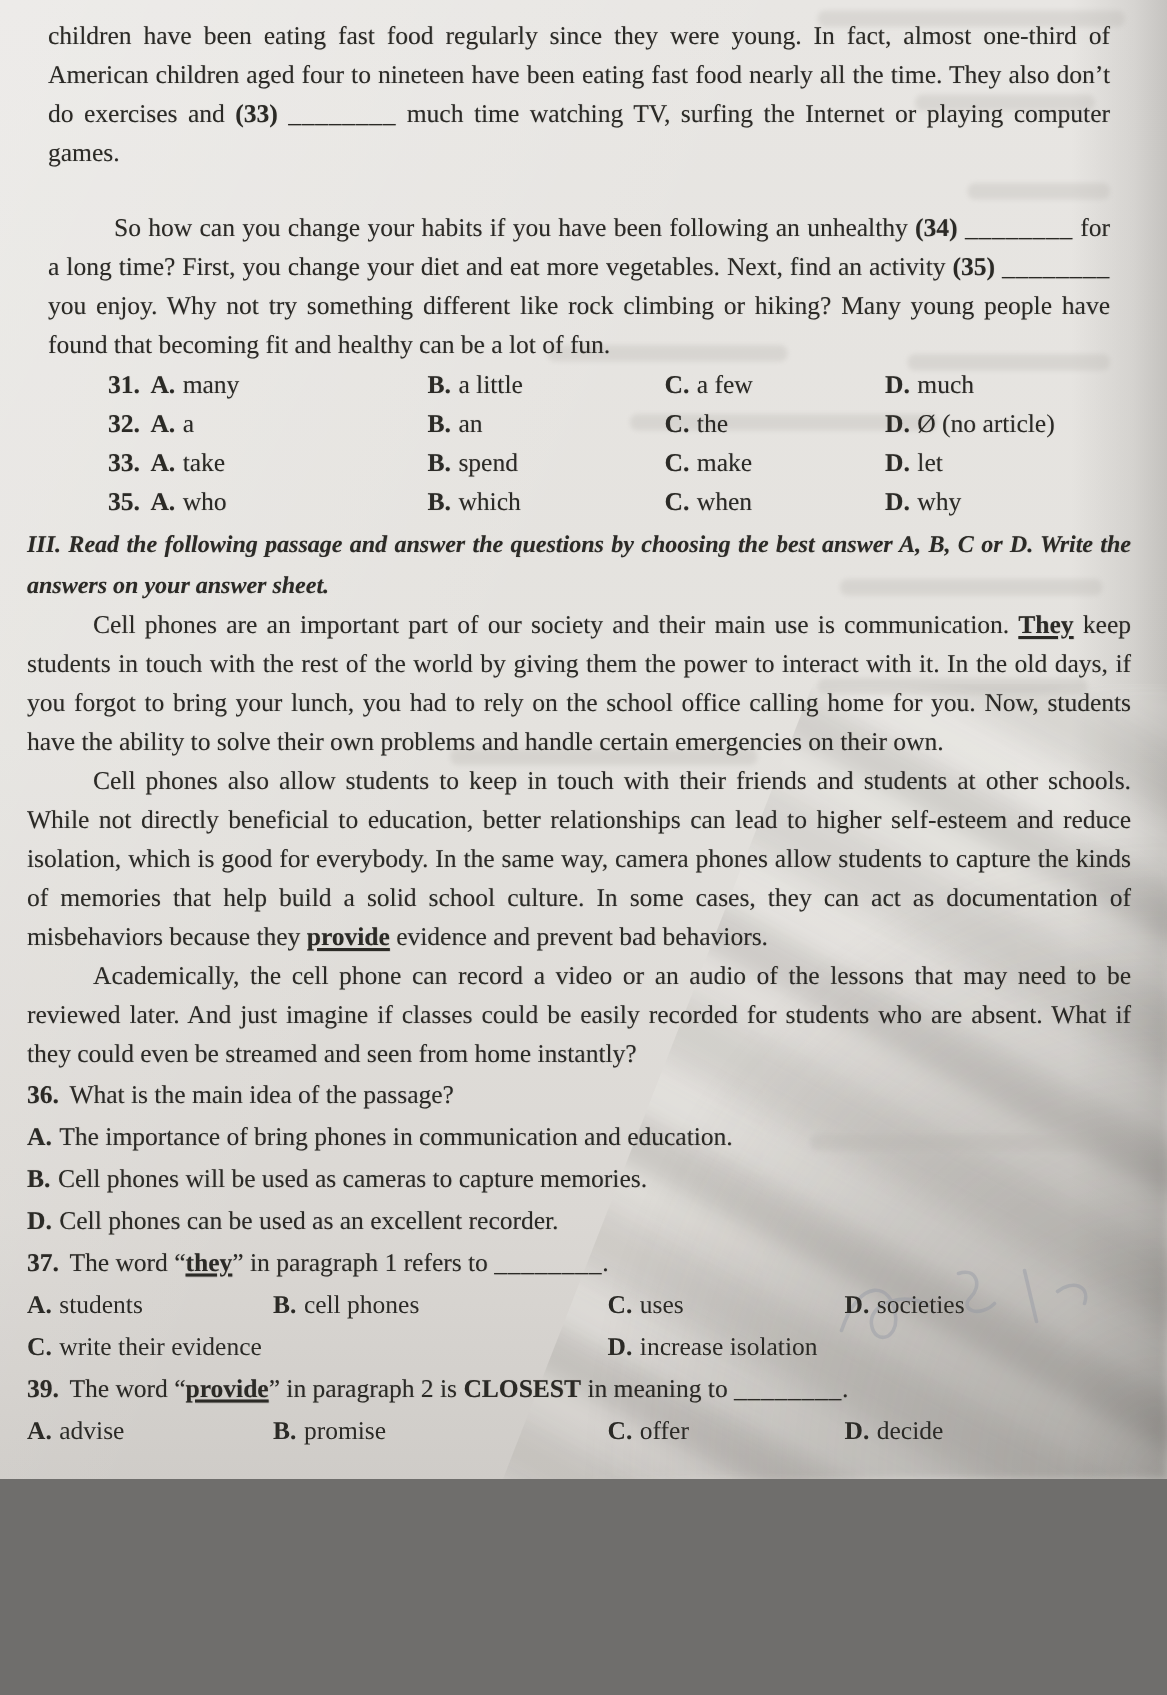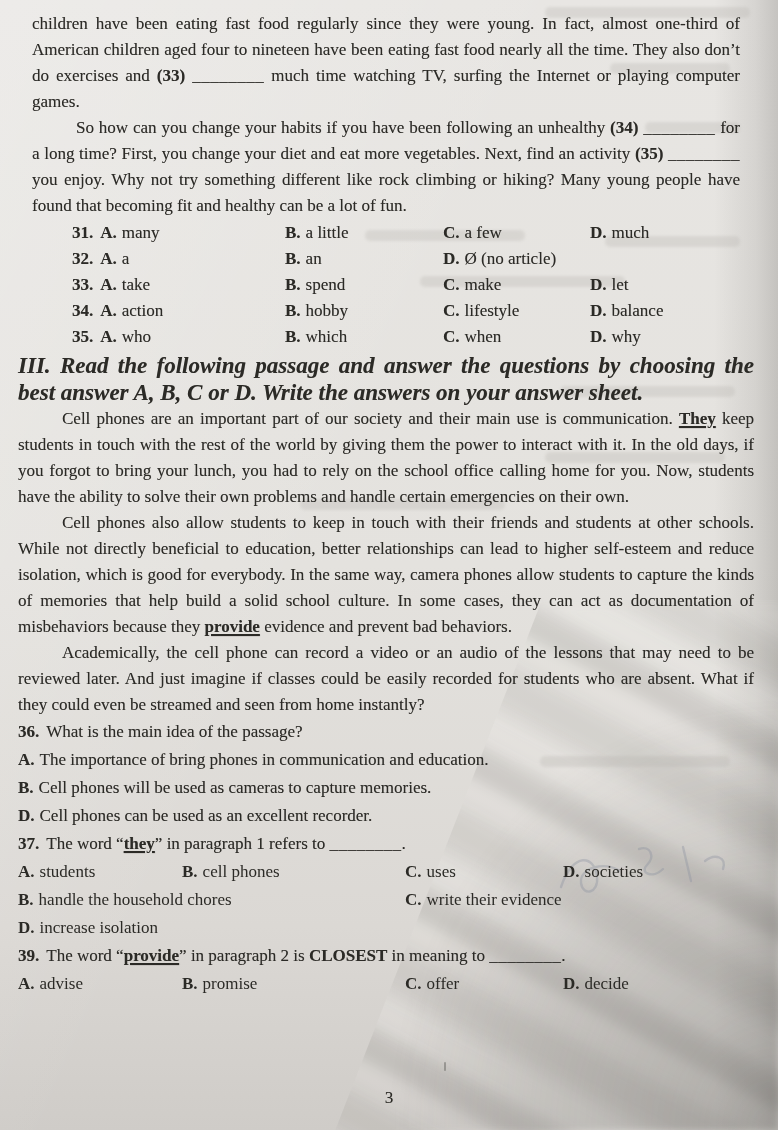--- a/index.html
+++ b/index.html
@@ -1,17 +1,17 @@
 <!DOCTYPE html>
 <html><head>
 <meta charset="utf-8">
 <style>
   html,body{margin:0;padding:0;background:#6f6e6c;}
   .page{
-    position:relative;width:778px;height:1130px;overflow:hidden;
+    position:relative;width:778px;height:986px;overflow:hidden;
     background:
       linear-gradient(115deg, rgba(255,255,255,0.22) 0%, rgba(255,255,255,0) 45%),
       linear-gradient(180deg,#e8e6e3 0%,#e4e2de 50%,#dbd8d4 82%,#cfccc8 100%);
     font-family:"Liberation Serif","DejaVu Serif",serif;
     color:#2b2a26;
   }
   .artifact{position:absolute;z-index:1;}
   .edge-shade{top:0;right:0;width:64px;height:100%;
     background:linear-gradient(90deg,rgba(60,58,55,0) 0%,rgba(60,58,55,0.10) 65%,rgba(60,58,55,0.20) 100%);}
   .corner-shade{right:0;bottom:0;width:470px;height:520px;
@@ -34,34 +34,34 @@
   .g7{top:386px;left:560px;width:175px;}
   .g8{top:452px;left:545px;width:180px;}
   .g9{top:499px;left:300px;width:205px;}
   .g10{top:756px;left:540px;width:190px;}
   .scribble{top:835px;left:555px;width:210px;height:72px;opacity:.38;}
   .tickmark{top:1062px;left:444px;width:2px;height:9px;background:#6f6d69;opacity:.55;border-radius:1px;}
 
   .content{position:absolute;inset:0;z-index:2;}
   .blk-top{box-sizing:border-box;padding:11px 38px 0 32px;font-size:17px;}
   .para{margin:0;text-align:justify;line-height:26px;}
-  .indent{text-indent:44px;}
+  .indent{text-indent:44px;margin-top:24px;}
   .num{font-weight:bold;}
   .blank{letter-spacing:0.5px;}
   .ink, .para, .qrow, .heading, .ppara, .qline, .optline, .optgrid, .pagenum{
     text-shadow:0.2px 0.3px 0.6px rgba(45,43,40,0.35);}
 
   .qtable{margin-top:1px;}
   .qrow{display:grid;grid-template-columns:213px 158px 147px 1fr;line-height:26px;margin-left:40px;}
   .cell{white-space:nowrap;}
   .qnum{font-weight:bold;margin-right:7px;}
   .lbl{font-weight:bold;margin-right:5px;}
 
   .blk-bottom{box-sizing:border-box;padding:0 24px 0 18px;font-size:17px;}
-  .heading{margin:2px 0 0 0;font-weight:bold;font-style:italic;line-height:27px;text-align:justify;font-size:23px;}
+  .heading{margin:2px 0 0 0;font-weight:bold;font-style:italic;line-height:27px;text-align:justify;font-size:16px;}
   .ppara{margin:0;text-align:justify;line-height:26px;text-indent:44px;}
   .word-ul{font-weight:bold;text-decoration:underline;text-underline-offset:2px;text-decoration-thickness:1.5px;}
   .qline{line-height:28px;margin:0;}
   .optline{line-height:28px;margin:0;}
   .optgrid4{display:grid;grid-template-columns:164px 223px 158px 1fr;line-height:28px;}
   .optgrid2{display:grid;grid-template-columns:387px 1fr;line-height:28px;}
   .caps{font-weight:bold;}
 
   .pagenum{position:absolute;z-index:2;top:1088px;left:0;width:100%;text-align:center;font-size:17px;}
 </style>
@@ -98,33 +98,28 @@
       <div class="qtable">
         <div class="qrow">
           <span class="cell"><b class="qnum">31.</b><b class="lbl">A.</b><span>many</span></span>
           <span class="cell"><b class="lbl">B.</b><span>a little</span></span>
           <span class="cell"><b class="lbl">C.</b><span>a few</span></span>
           <span class="cell"><b class="lbl">D.</b><span>much</span></span>
         </div>
         <div class="qrow">
           <span class="cell"><b class="qnum">32.</b><b class="lbl">A.</b><span>a</span></span>
           <span class="cell"><b class="lbl">B.</b><span>an</span></span>
+          <span class="cell"><b class="lbl">C.</b><span>the</span></span>
           <span class="cell"><b class="lbl">D.</b><span>Ø (no article)</span></span>
         </div>
         <div class="qrow">
           <span class="cell"><b class="qnum">33.</b><b class="lbl">A.</b><span>take</span></span>
           <span class="cell"><b class="lbl">B.</b><span>spend</span></span>
           <span class="cell"><b class="lbl">C.</b><span>make</span></span>
           <span class="cell"><b class="lbl">D.</b><span>let</span></span>
-        </div>
-        <div class="qrow">
-          <span class="cell"><b class="qnum">34.</b><b class="lbl">A.</b><span>action</span></span>
-          <span class="cell"><b class="lbl">B.</b><span>hobby</span></span>
-          <span class="cell"><b class="lbl">C.</b><span>lifestyle</span></span>
-          <span class="cell"><b class="lbl">D.</b><span>balance</span></span>
         </div>
         <div class="qrow">
           <span class="cell"><b class="qnum">35.</b><b class="lbl">A.</b><span>who</span></span>
           <span class="cell"><b class="lbl">B.</b><span>which</span></span>
           <span class="cell"><b class="lbl">C.</b><span>when</span></span>
           <span class="cell"><b class="lbl">D.</b><span>why</span></span>
         </div>
       </div>
     </div>
 
@@ -144,21 +139,20 @@
 
       <p class="qline"><b class="qnum">37.</b><span>The word “</span><span class="word-ul">they</span><span>” in paragraph 1 refers to </span><span class="blank">________</span><span>.</span></p>
       <div class="optgrid4">
         <span class="cell"><b class="lbl">A.</b><span>students</span></span>
         <span class="cell"><b class="lbl">B.</b><span>cell phones</span></span>
         <span class="cell"><b class="lbl">C.</b><span>uses</span></span>
         <span class="cell"><b class="lbl">D.</b><span>societies</span></span>
       </div>
 
       <div class="optgrid2">
-        <span class="cell"><b class="lbl">B.</b><span>handle the household chores</span></span>
         <span class="cell"><b class="lbl">C.</b><span>write their evidence</span></span>
         <span class="cell"><b class="lbl">D.</b><span>increase isolation</span></span>
       </div>
 
       <p class="qline"><b class="qnum">39.</b><span>The word “</span><span class="word-ul">provide</span><span>” in paragraph 2 is </span><span class="caps">CLOSEST</span><span> in meaning to </span><span class="blank">________</span><span>.</span></p>
       <div class="optgrid4">
         <span class="cell"><b class="lbl">A.</b><span>advise</span></span>
         <span class="cell"><b class="lbl">B.</b><span>promise</span></span>
         <span class="cell"><b class="lbl">C.</b><span>offer</span></span>
         <span class="cell"><b class="lbl">D.</b><span>decide</span></span>

